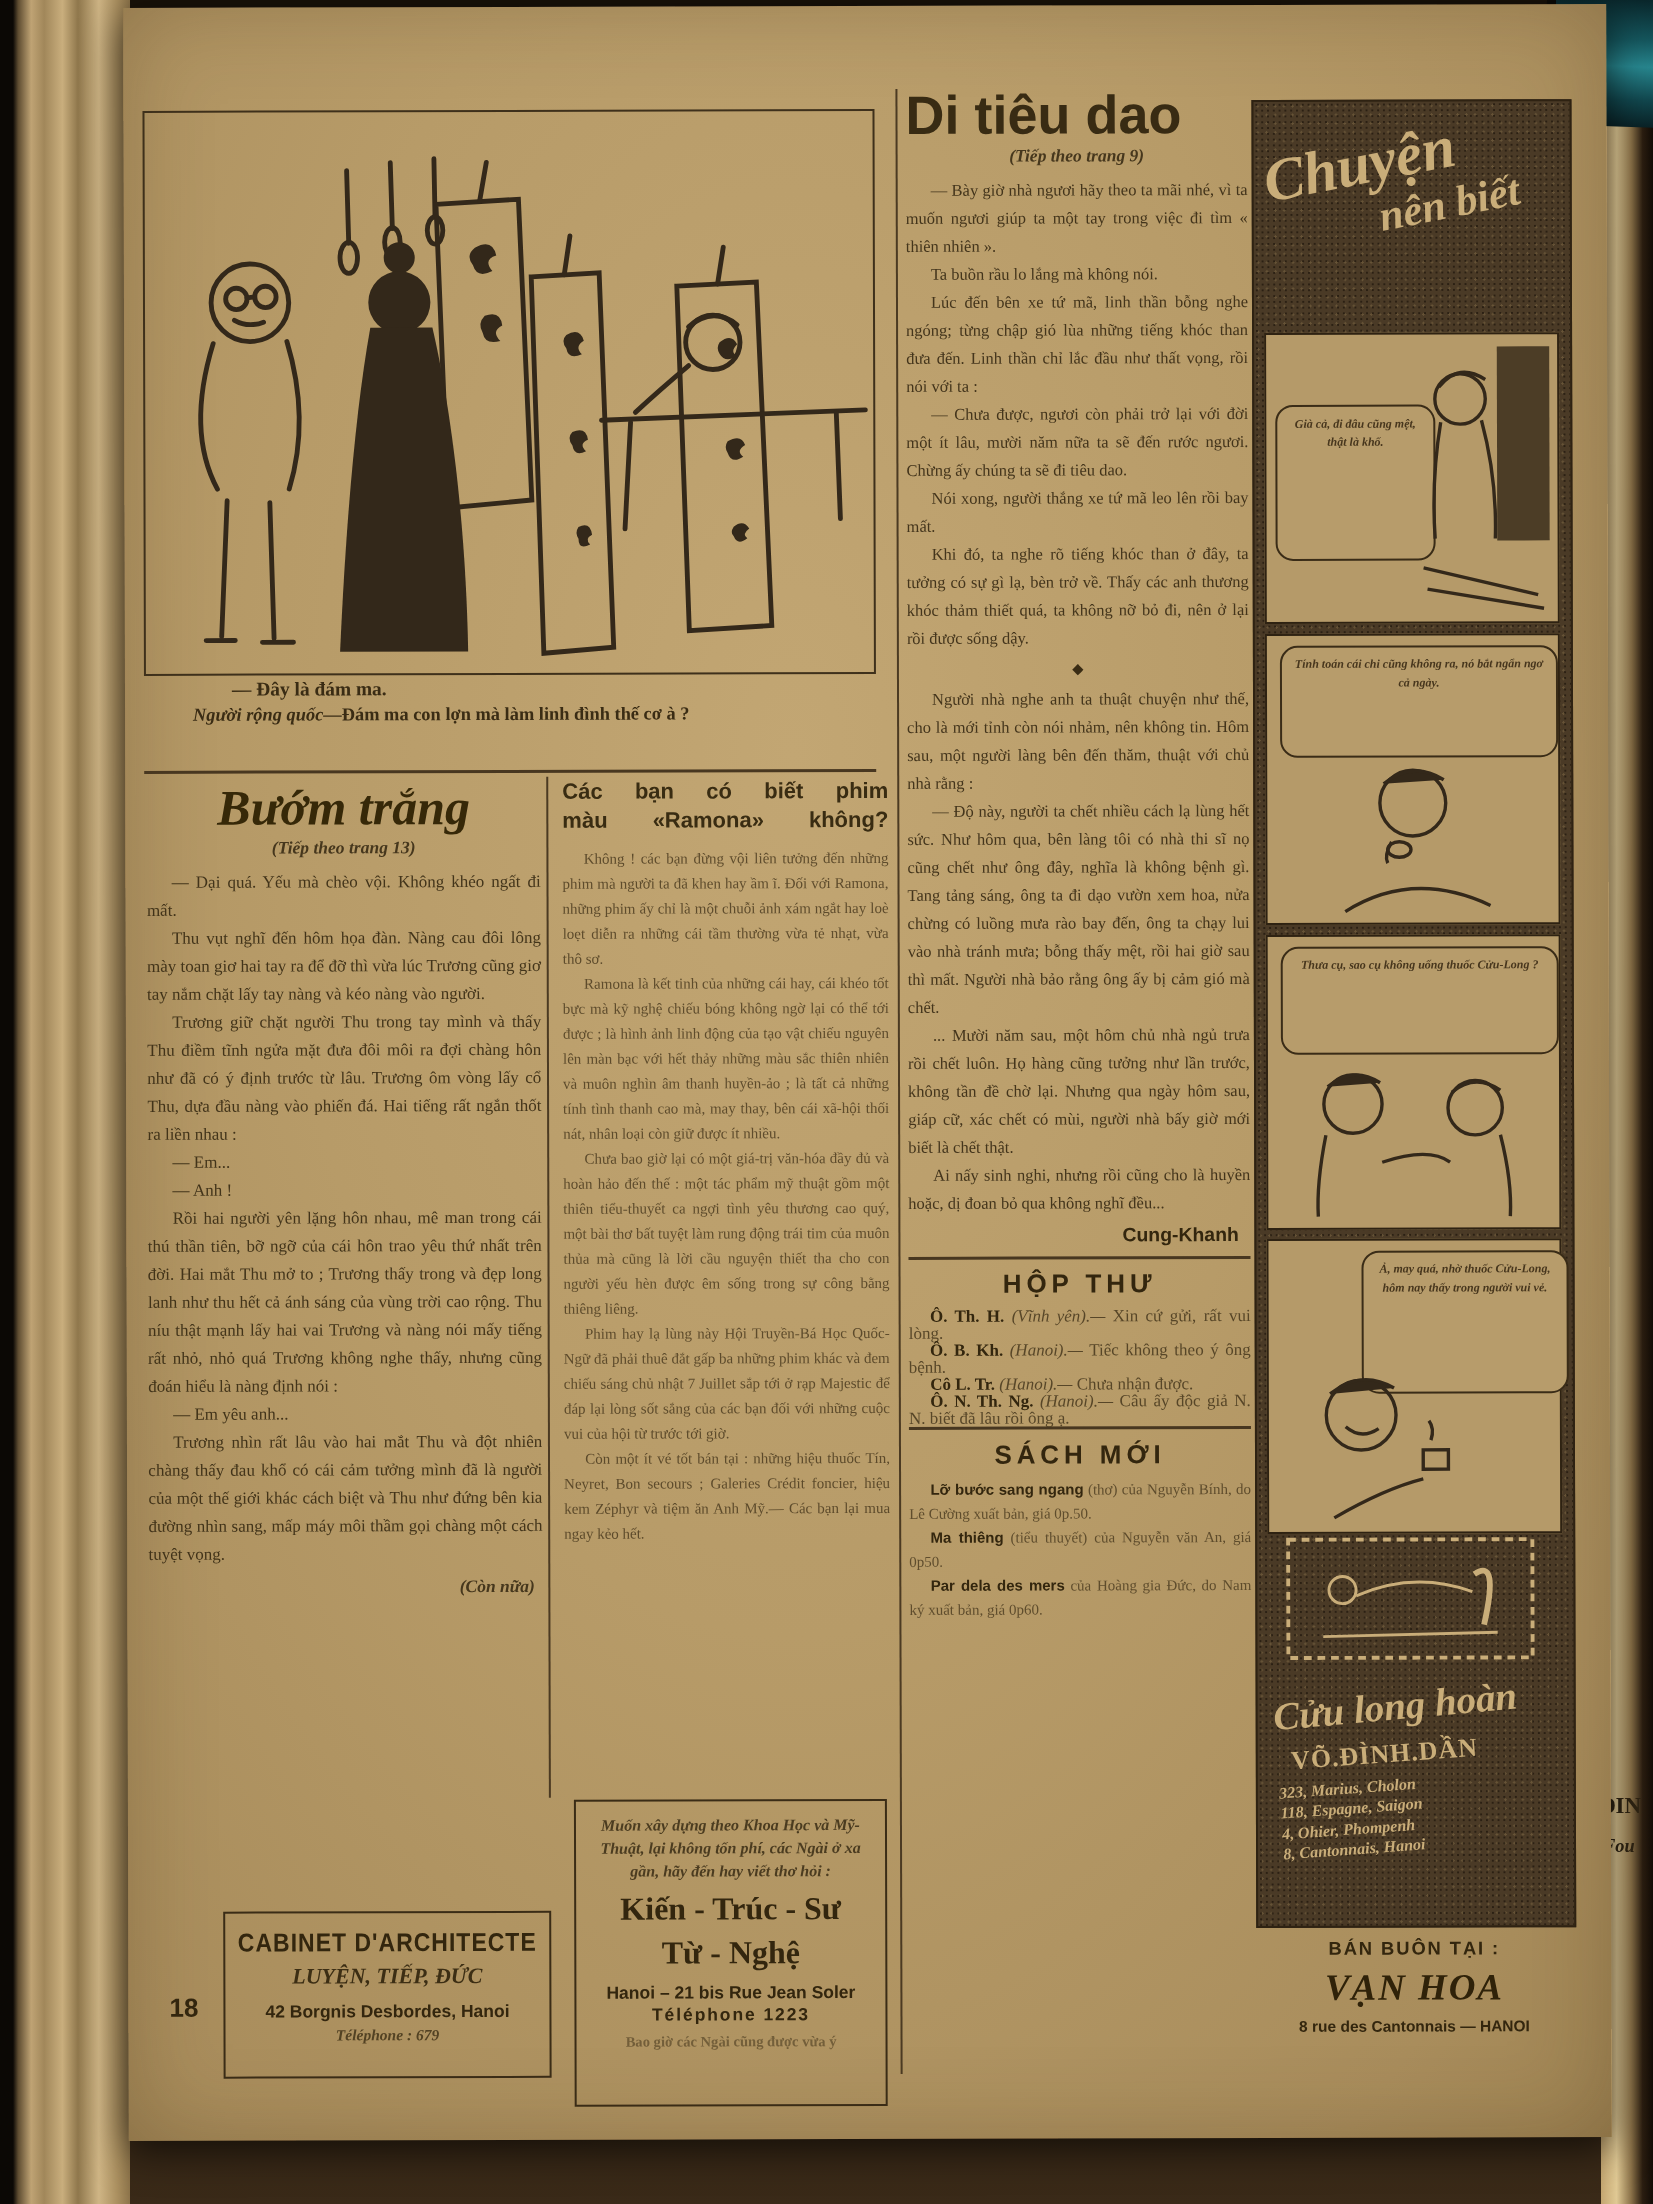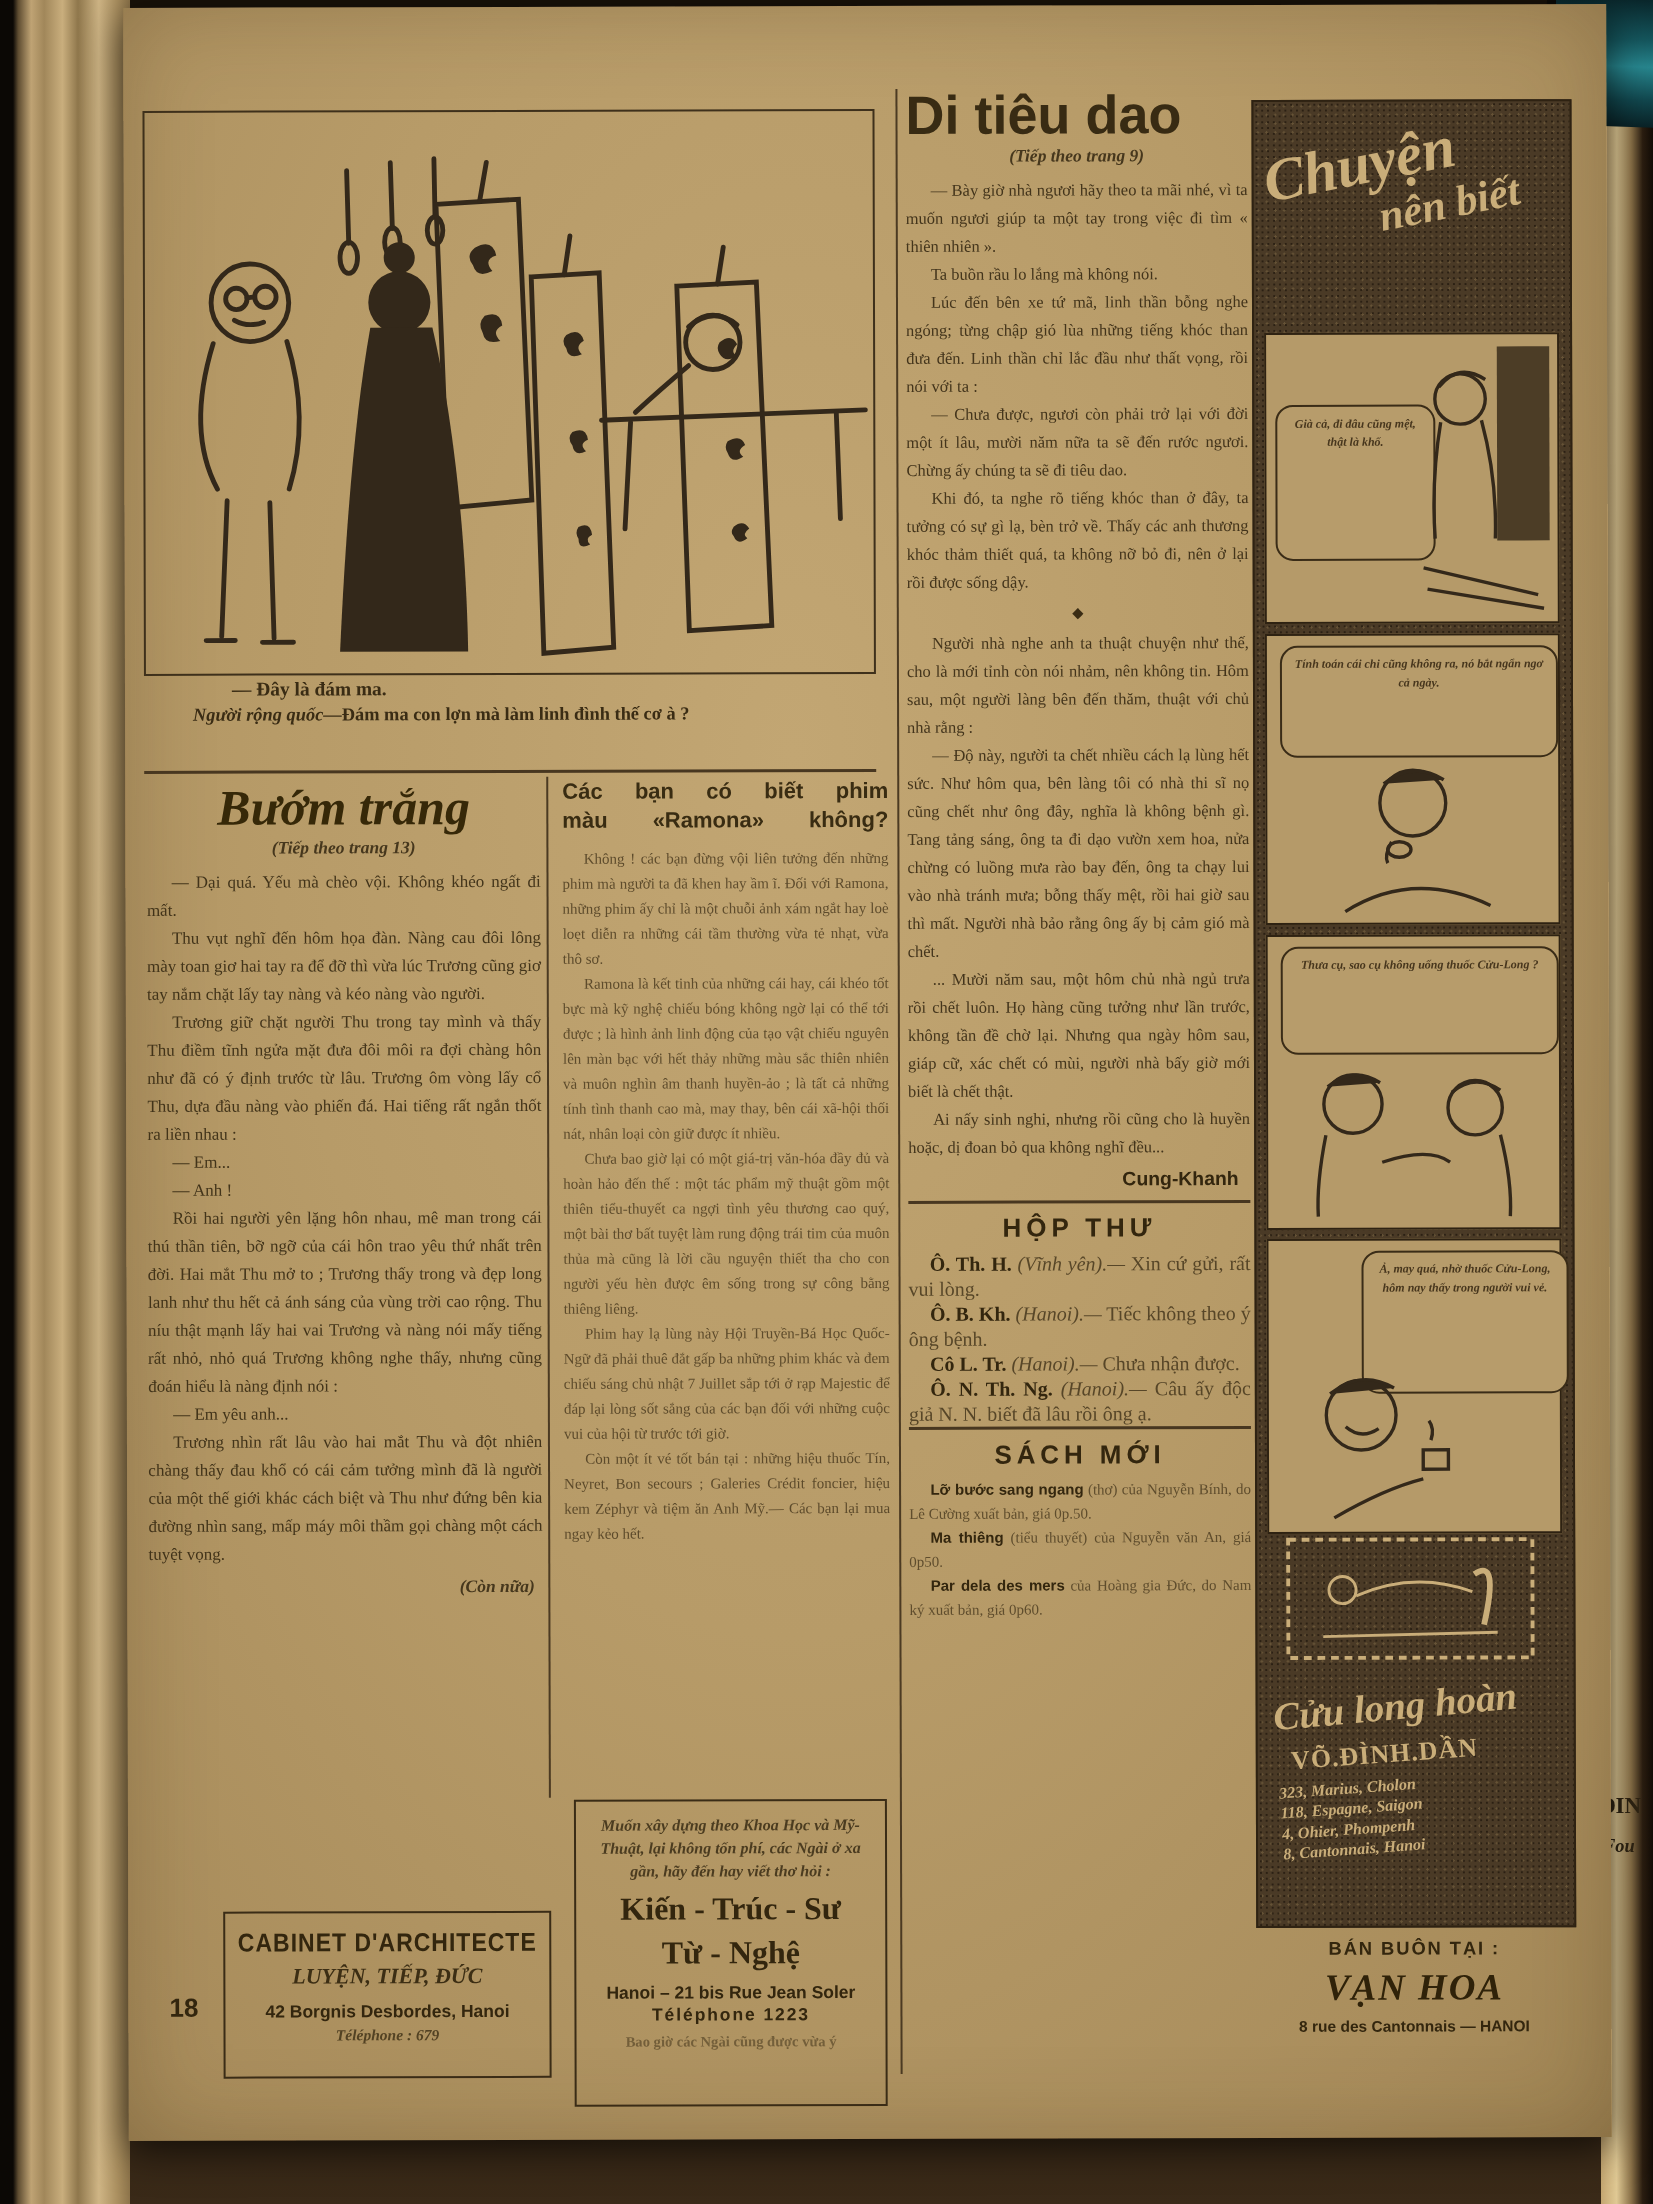--- a/index.html
+++ b/index.html
@@ -31,21 +31,21 @@
   .subline{font-style:italic;font-weight:700;font-size:17.5px;text-align:center;color:#46371d;margin:3.9px 0 9.7px;}
   .bt-p{font-size:17px;line-height:28px;text-indent:25px;color:rgba(56,43,20,.92);}
   .connua{text-align:right;font-style:italic;font-weight:700;font-size:17.5px;color:#46371d;margin-top:7.8px;padding-right:7.8px;}
   .ram-h{font-weight:700;font-size:22px;line-height:29px;color:#392c12;text-align:justify;text-align-last:justify;margin:0;}
   .ram-p{font-size:15px;line-height:25px;text-indent:21.3px;color:rgba(66,51,26,.78);}
   .dtd-title{font-size:54px;font-weight:700;letter-spacing:0px;color:#382b13;margin:0 0 3.9px;line-height:1.0;}
   .dtd-p{font-size:16.5px;line-height:28px;text-indent:25px;color:rgba(54,41,19,.9);}
   .diamond{text-align:center;font-size:14.6px;color:#3a2c14;margin:7.8px 0;}
   .sig{text-align:right;font-weight:700;font-size:19.4px;color:#33260e;margin:5.8px 11.6px 9.7px 0;}
   .sec-title{text-align:center;font-weight:700;font-size:26px;letter-spacing:4.9px;color:#33260e;margin:9.7px 0 7.8px;}
-  .ht-p{font-size:20px;line-height:25px;text-indent:21.3px;color:rgba(66,51,26,.82);}
+  .ht-p{font-size:17px;line-height:17px;text-indent:21.3px;color:rgba(66,51,26,.82);}
   .ht-p b{font-weight:700;color:#33260e;}
   .ht-p i{font-style:italic;}
   .sm-p{font-size:15px;line-height:24px;text-indent:21.3px;color:rgba(66,51,26,.75);}
   .sm-p b{font-weight:700;color:#33260e;}
   
   .boxad{border:2.9px solid #3a2c16;text-align:center;}
   .cab1{font-weight:700;font-size:23px;letter-spacing:1px;color:#33260e;transform:scaleY(1.12);margin-top:15.5px;}
   .cab2{font-style:italic;font-weight:700;font-size:22px;color:#3c2e14;margin-top:7.8px;}
   .cab3{font-weight:700;font-size:17.5px;color:#33260e;margin-top:11.6px;}
   .cab4{font-style:italic;font-weight:700;font-size:15.5px;color:rgba(60,46,20,.8);margin-top:3.9px;}
@@ -189,20 +189,21 @@
       <div class="kt-foot">Bao giờ các Ngài cũng được vừa ý</div>
     </div>
 
     <div class="abs col" style="left:782px;top:82px;width:342px;">
       <h1 class="dtd-title sans">Di tiêu dao</h1>
       <div class="subline">(Tiếp theo trang 9)</div>
       <p class="dtd-p">— Bày giờ nhà ngươi hãy theo ta mãi nhé, vì ta muốn ngươi giúp ta một tay trong việc đi tìm « thiên nhiên ».</p>
       <p class="dtd-p">Ta buồn rầu lo lắng mà không nói.</p>
       <p class="dtd-p">Lúc đến bên xe tứ mã, linh thần bỗng nghe ngóng; từng chập gió lùa những tiếng khóc than đưa đến. Linh thần chỉ lắc đầu như thất vọng, rồi nói với ta :</p>
       <p class="dtd-p">— Chưa được, ngươi còn phải trở lại với đời một ít lâu, mười năm nữa ta sẽ đến rước ngươi. Chừng ấy chúng ta sẽ đi tiêu dao.</p>
+      <p class="dtd-p">Nói xong, người thắng xe tứ mã leo lên rồi bay mất.</p>
       <p class="dtd-p">Khi đó, ta nghe rõ tiếng khóc than ở đây, ta tưởng có sự gì lạ, bèn trở về. Thấy các anh thương khóc thảm thiết quá, ta không nỡ bỏ đi, nên ở lại rồi được sống dậy.</p>
       <div class="diamond">◆</div>
       <p class="dtd-p">Người nhà nghe anh ta thuật chuyện như thế, cho là mới tỉnh còn nói nhảm, nên không tin. Hôm sau, một người làng bên đến thăm, thuật với chủ nhà rằng :</p>
       <p class="dtd-p">— Độ này, người ta chết nhiều cách lạ lùng hết sức. Như hôm qua, bên làng tôi có nhà thi sĩ nọ cũng chết như ông đây, nghĩa là không bệnh gì. Tang tảng sáng, ông ta đi dạo vườn xem hoa, nửa chừng có luồng mưa rào bay đến, ông ta chạy lui vào nhà tránh mưa; bỗng thấy mệt, rồi hai giờ sau thì mất. Người nhà bảo rằng ông ấy bị cảm gió mà chết.</p>
       <p class="dtd-p">... Mười năm sau, một hôm chủ nhà ngủ trưa rồi chết luôn. Họ hàng cũng tưởng như lần trước, không tần đề chờ lại. Nhưng qua ngày hôm sau, giáp cữ, xác chết có mùi, người nhà bấy giờ mới biết là chết thật.</p>
       <p class="dtd-p">Ai nấy sinh nghi, nhưng rồi cũng cho là huyền hoặc, dị đoan bỏ qua không nghĩ đều...</p>
       <div class="sig sans">Cung-Khanh</div>
 
       <div class="rule"></div>
       <div class="sec-title sans">HỘP THƯ</div>

